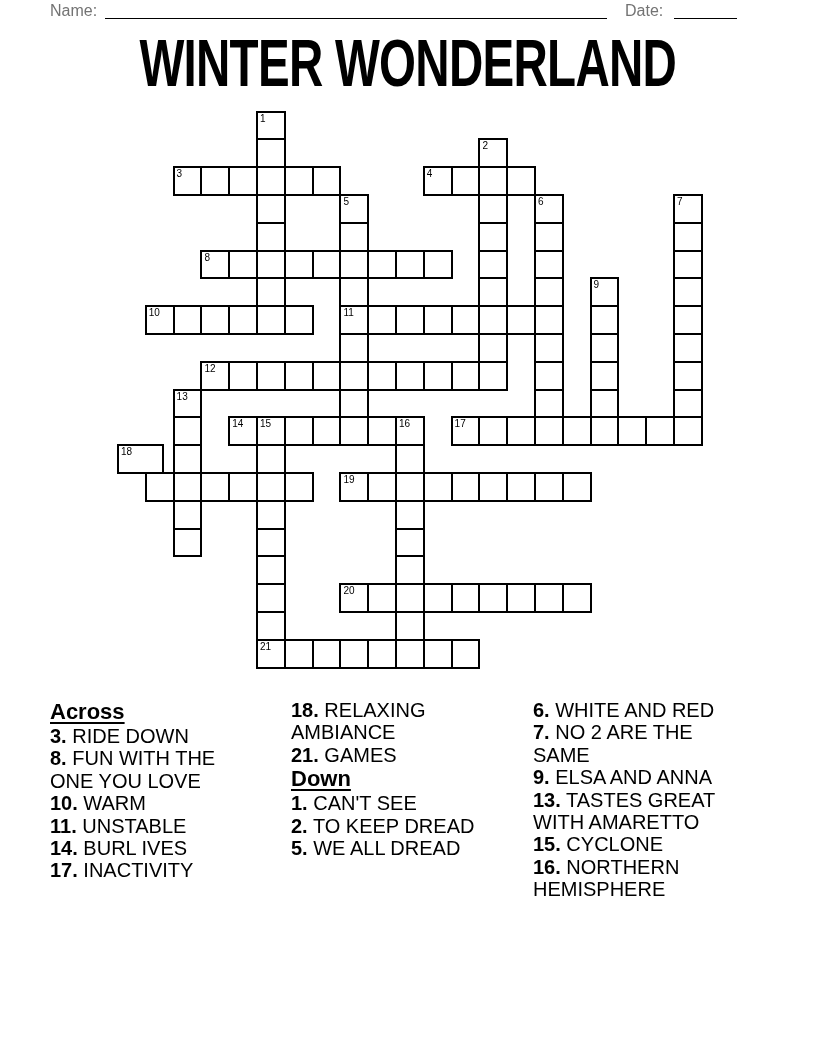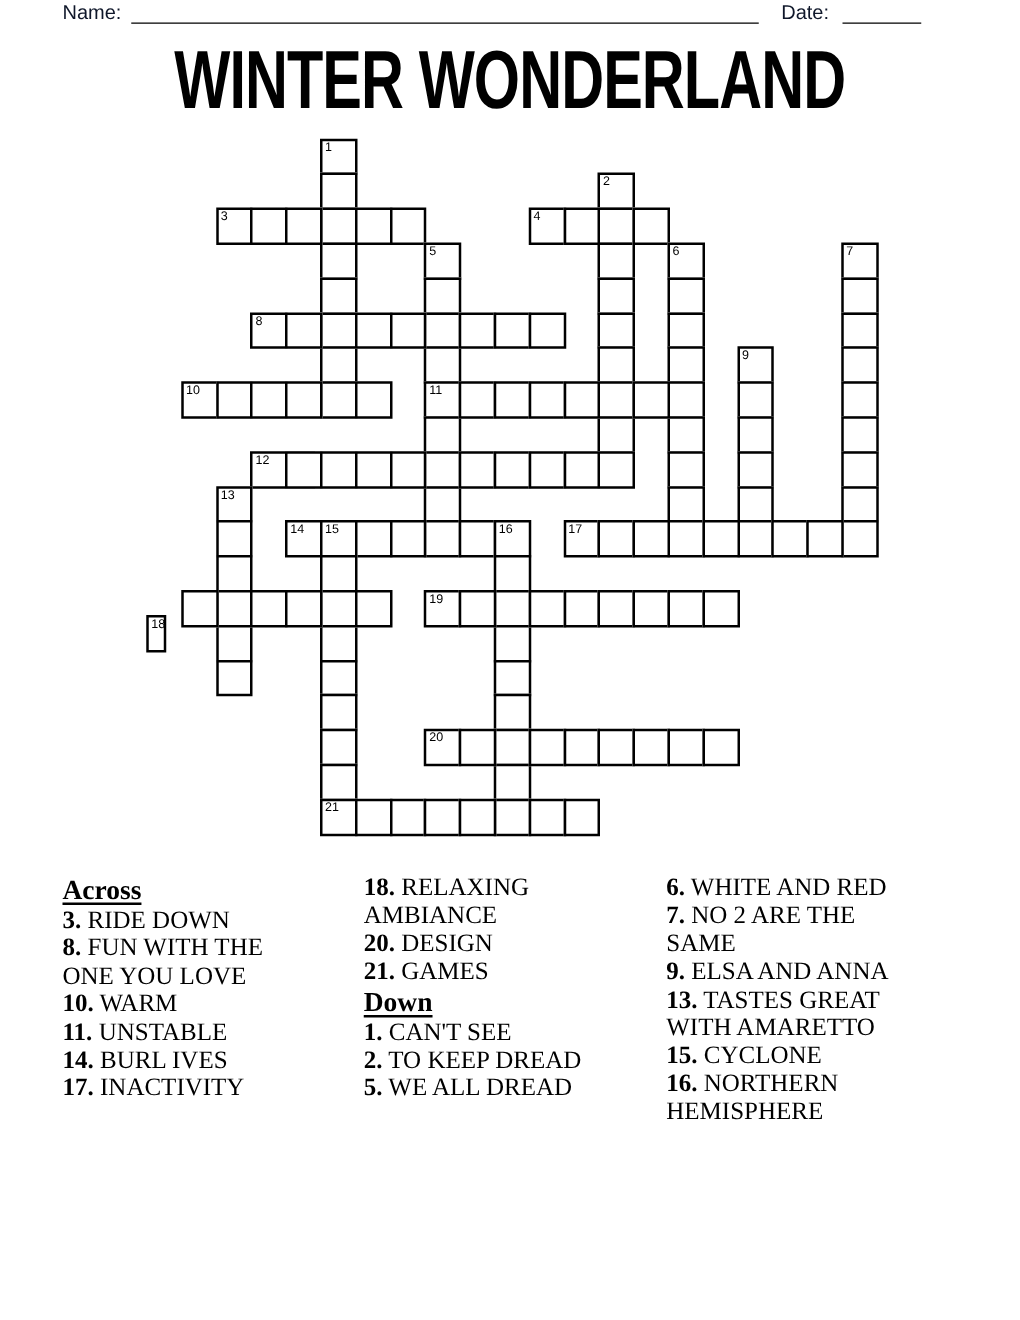--- a/index.html
+++ b/index.html
@@ -2,41 +2,41 @@
 <html><head>
 <meta charset="utf-8">
 <style>
   html,body{margin:0;padding:0;}
   body{
     width:816px;height:1056px;background:#ffffff;color:#000;
     font-family:"Liberation Sans", sans-serif;position:relative;overflow:hidden;
   }
   .page{position:absolute;inset:0;}
   
-  .hdr-label{position:absolute;top:1px;font-size:16px;line-height:20px;color:#0f172a;text-align:right;}
+  .hdr-label{position:absolute;top:1px;font-size:16px;line-height:20px;color:#737373;text-align:right;}
   .fill-line{position:absolute;height:18px;border-bottom:1.6px solid #000;}
   
   .title-wrap{position:absolute;left:0;top:30px;width:816px;text-align:center;white-space:nowrap;}
   .title-text{
     display:inline-block;font-size:66px;line-height:1;font-weight:bold;
     font-family:"Liberation Sans", sans-serif;font-weight:600;
     transform:scaleX(0.72);transform-origin:50% 50%;letter-spacing:-1px;
   }
   
   .grid{position:absolute;left:0;top:0;}
   .cell{
     position:absolute;box-sizing:border-box;background:#fff;
     border:2px solid #000;
   }
   .cell-num{
     position:absolute;left:2px;top:0px;font-size:10px;line-height:11px;
     font-family:"Liberation Sans", sans-serif;color:#000;
   }
   
-  .clue-col{position:absolute;top:699px;font-size:20px;line-height:22.4px;font-family:Liberation Serif, serif;}
+  .clue-col{position:absolute;top:699px;font-size:20px;line-height:22.4px;}
   .clue-header{
     font-weight:bold;font-size:22px;line-height:26px;
     text-decoration:underline;text-decoration-thickness:2px;text-underline-offset:3px;
   }
   .clue{white-space:pre-line;}
   .clue b{font-weight:bold;}
 </style>
 </head>
 <body>
 
@@ -199,21 +199,21 @@
       <div class="cell" style="left: 395px; top: 611px; width: 29.8px; height: 29.8px; border-width: 2px;"></div>
       <div class="cell" style="left: 395px; top: 638.8px; width: 29.8px; height: 29.8px; border-width: 2px;"></div>
       <div class="cell" style="left: 450.6px; top: 416.4px; width: 29.8px; height: 29.8px; border-width: 2px;">
         <span class="cell-num">17</span>
       </div>
       <div class="cell" style="left: 478.4px; top: 416.4px; width: 29.8px; height: 29.8px; border-width: 2px;"></div>
       <div class="cell" style="left: 506.2px; top: 416.4px; width: 29.8px; height: 29.8px; border-width: 2px;"></div>
       <div class="cell" style="left: 561.8px; top: 416.4px; width: 29.8px; height: 29.8px; border-width: 2px;"></div>
       <div class="cell" style="left: 617.4px; top: 416.4px; width: 29.8px; height: 29.8px; border-width: 2px;"></div>
       <div class="cell" style="left: 645.2px; top: 416.4px; width: 29.8px; height: 29.8px; border-width: 2px;"></div>
-      <div class="cell" style="left: 117px; top: 492px; width: 16px; height: 29.8px; border-width: 2px;">
+      <div class="cell" style="left: 117px; top: 444px; width: 47px; height: 29.8px; border-width: 2px;">
         <span class="cell-num">18</span>
       </div>
       <div class="cell" style="left: 144.8px; top: 472px; width: 29.8px; height: 29.8px; border-width: 2px;"></div>
       <div class="cell" style="left: 200.4px; top: 472px; width: 29.8px; height: 29.8px; border-width: 2px;"></div>
       <div class="cell" style="left: 228.2px; top: 472px; width: 29.8px; height: 29.8px; border-width: 2px;"></div>
       <div class="cell" style="left: 283.8px; top: 472px; width: 29.8px; height: 29.8px; border-width: 2px;"></div>
       <div class="cell" style="left: 339.4px; top: 472px; width: 29.8px; height: 29.8px; border-width: 2px;">
         <span class="cell-num">19</span>
       </div>
       <div class="cell" style="left: 367.2px; top: 472px; width: 29.8px; height: 29.8px; border-width: 2px;"></div>
@@ -247,21 +247,20 @@
       <div class="clue"><b>8.</b><span> FUN WITH THE
 ONE YOU LOVE</span></div>
       <div class="clue"><b>10.</b><span> WARM</span></div>
       <div class="clue"><b>11.</b><span> UNSTABLE</span></div>
       <div class="clue"><b>14.</b><span> BURL IVES</span></div>
       <div class="clue"><b>17.</b><span> INACTIVITY</span></div>
     </div>
   <div class="clue-col" style="left:291px;width:232px;">
       <div class="clue"><b>18.</b><span> RELAXING
 AMBIANCE</span></div>
-      <div class="clue"><b>20.</b><span> DESIGN</span></div>
       <div class="clue"><b>21.</b><span> GAMES</span></div>
       <div class="clue-header">Down</div>
       <div class="clue"><b>1.</b><span> CAN'T SEE</span></div>
       <div class="clue"><b>2.</b><span> TO KEEP DREAD</span></div>
       <div class="clue"><b>5.</b><span> WE ALL DREAD</span></div>
     </div>
   <div class="clue-col" style="left:533px;width:248px;">
       <div class="clue"><b>6.</b><span> WHITE AND RED</span></div>
       <div class="clue"><b>7.</b><span> NO 2 ARE THE
 SAME</span></div>

